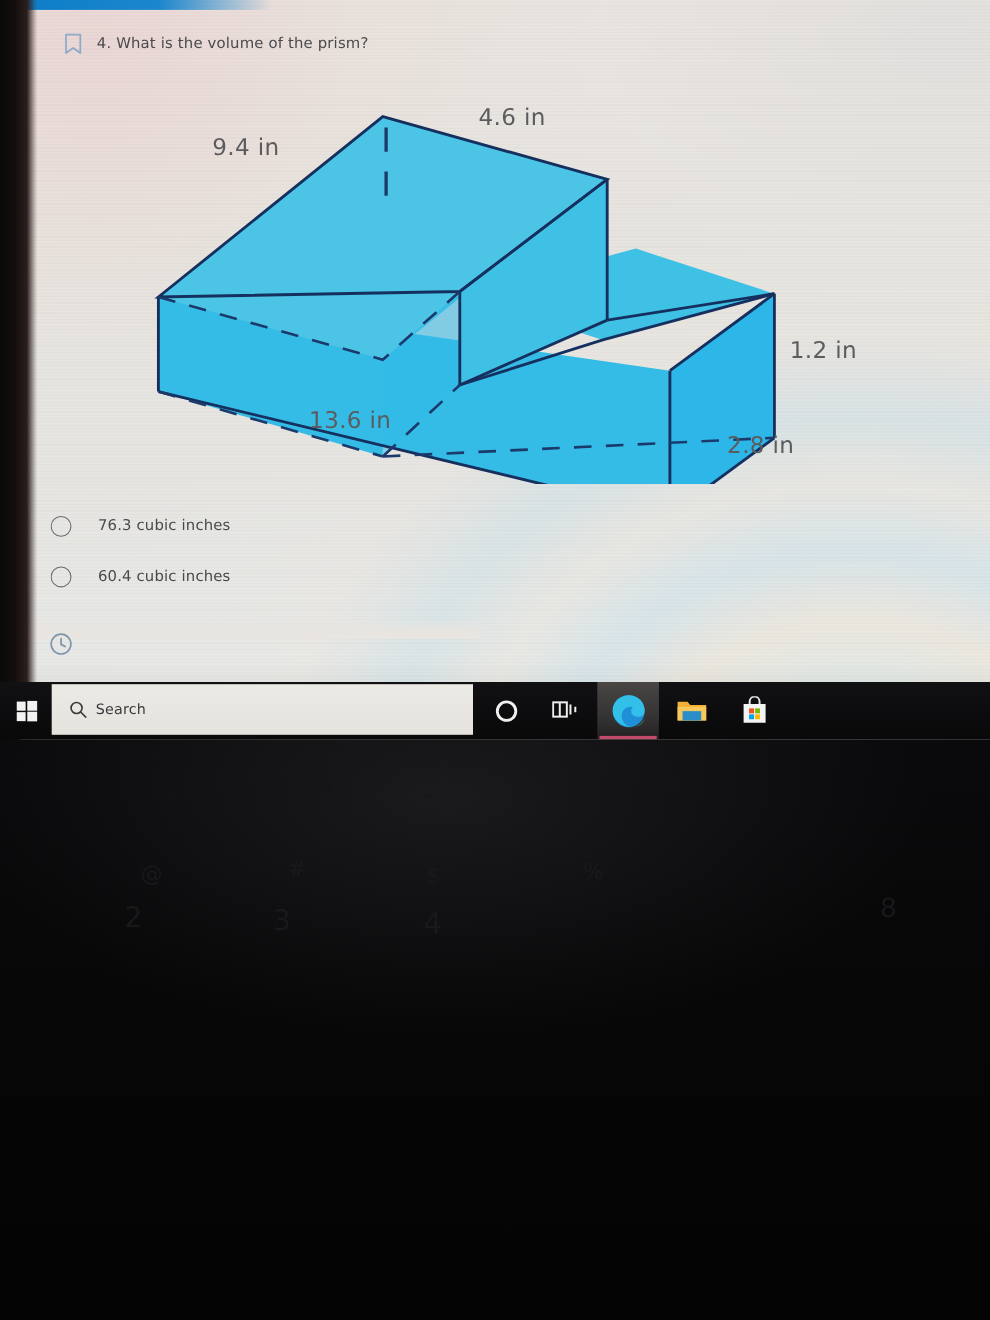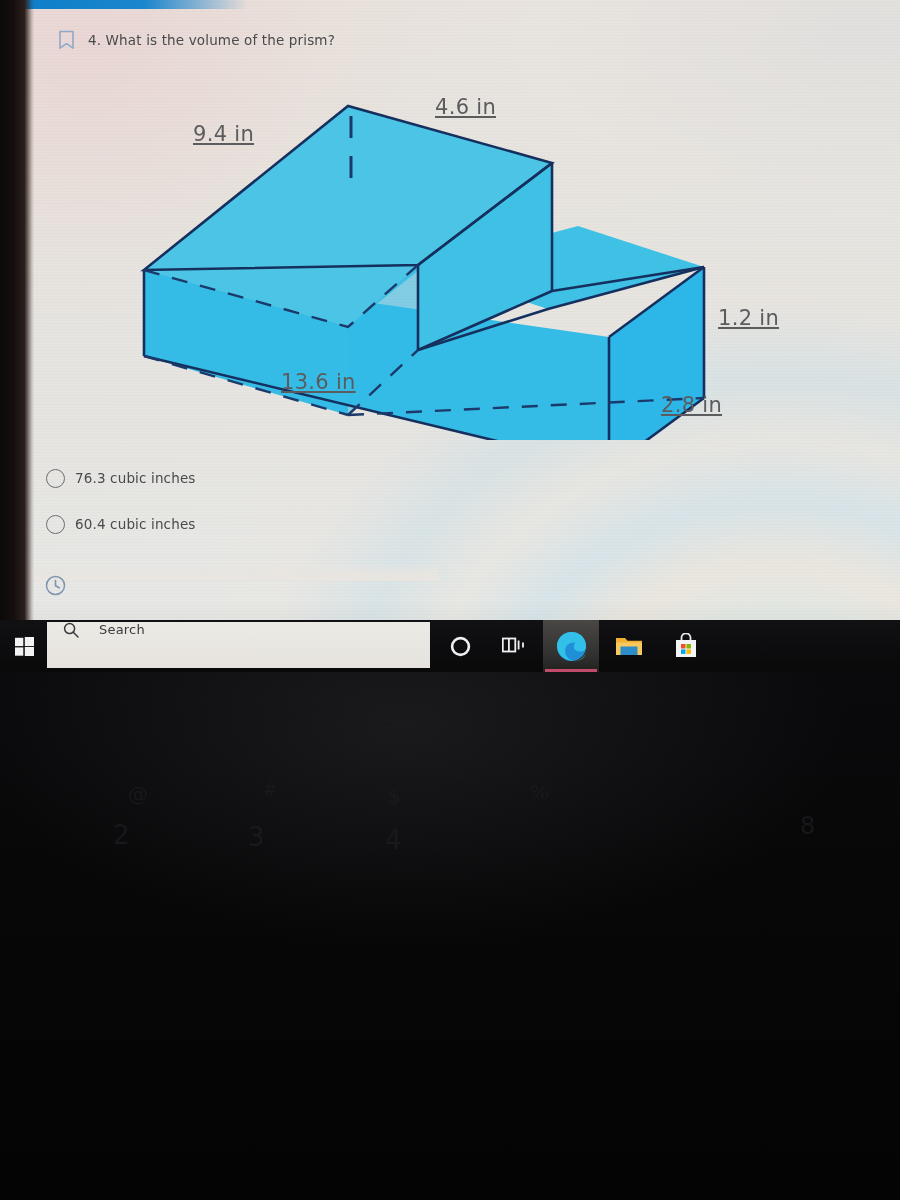--- a/index.html
+++ b/index.html
@@ -122,34 +122,33 @@
     left: 0; top: 60px;
     width: 900px; height: 380px;
     z-index: 4;
   }
   .dim-label {
     position: absolute;
     font-size: 21px;
     color: #5c5c5e;
     letter-spacing: 0.3px;
     white-space: nowrap;
-    text-decoration: underline;
   }
 
   
   #options {
     position: absolute;
     left: 28px; top: 455px;
     width: 380px;
     z-index: 5;
   }
   .option-row {
     display: flex;
     align-items: center;
-    gap: 10px;
+    gap: 24px;
     height: 46px;
   }
   .radio {
     width: 19px; height: 19px;
     border: 1.8px solid #6d6d6f;
     border-radius: 50%;
     flex: 0 0 auto;
     background: transparent;
   }
   .option-label {
@@ -193,23 +192,23 @@
     position: absolute;
     left: 4px; top: 4px;
     width: 40px; height: 44px;
     display: flex; align-items: center; justify-content: center;
   }
   #search-box {
     position: absolute;
     left: 47px; top: 2px;
     width: 383px; height: 46px;
     background: linear-gradient(180deg, #eceae5 0%, #e6e3de 100%);
-    display: flex; 
+    display: flex; align-items: center;
     padding-left: 16px;
-    gap: 20px;
+    gap: 8px;
   }
   #search-label {
     font-size: 13px;
     color: #3b3b3d;
     letter-spacing: 0.2px;
   }
   .tb-icon {
     position: absolute;
     top: 3px;
     width: 46px; height: 46px;

